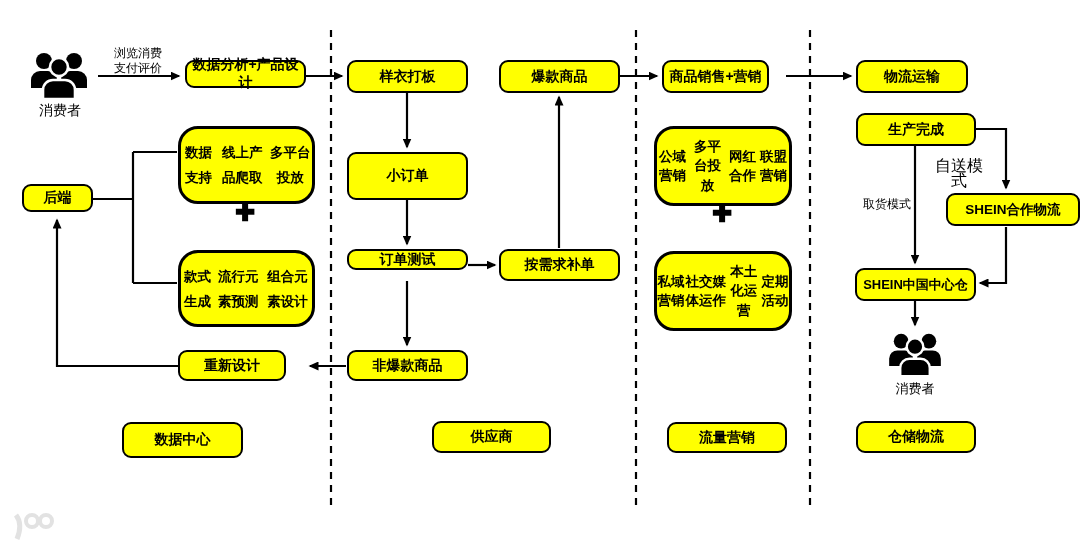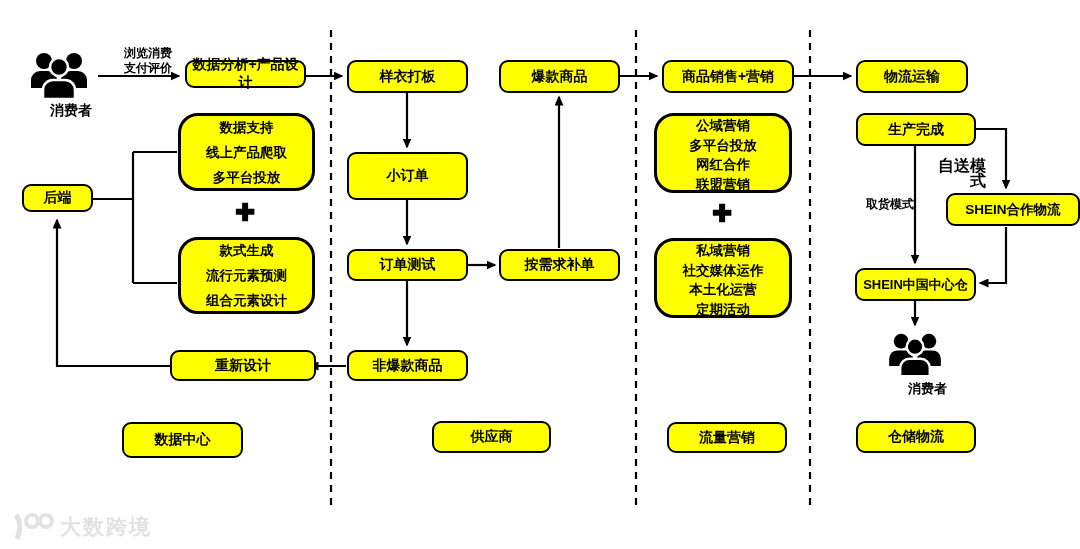--- a/index.html
+++ b/index.html
@@ -6,24 +6,24 @@
   .canvas{
     position:relative;width:1080px;height:549px;background:#ffffff;overflow:hidden;
     font-family:"Liberation Sans","DejaVu Sans",sans-serif;color:#000;
   }
   .wires{position:absolute;left:0;top:0;width:1080px;height:549px;z-index:1;}
   .node{
     position:absolute;z-index:2;background:#FFFF00;border:2.5px solid #000;
     border-radius:9px;display:flex;align-items:center;justify-content:center;
     font-weight:bold;font-size:14px;box-sizing:border-box;text-align:center;
   }
-  .node.big{border-radius:20px;flex-direction:column;font-size:13.5px;line-height:25px;border-width:3px;}
+  .node.big{border-radius:20px;flex-direction:row;font-size:13.5px;line-height:25px;border-width:3px;margin-top:13px;}
   .node.big4{line-height:19.5px;justify-content:space-between;}
   .label{
-    position:absolute;z-index:2;font-weight:bold;text-align:right;line-height:15px;
+    position:absolute;z-index:2;font-weight:normal;text-align:center;line-height:15px;
   }
   .plus{
     position:absolute;z-index:2;font-weight:bold;font-size:32px;
     -webkit-text-stroke:2.5px #000;text-align:center;line-height:20px;
   }
   .people{position:absolute;z-index:2;}
   .watermark{
     position:absolute;z-index:2;display:flex;align-items:center;gap:6px;
     color:#e2e2e2;font-weight:bold;font-size:21px;letter-spacing:2px;
   }
@@ -97,32 +97,32 @@
 
   <div class="plus" style="left:226px;top:201px;width:38px">+</div>
 
   <div class="node big" style="left:178px;top:237px;width:137px;height:77px">
     <div>款式生成</div>
     <div>流行元素预测</div>
     <div>组合元素设计</div>
   </div>
 
   <div class="node" style="left:22px;top:184px;width:71px;height:28px">后端</div>
-  <div class="node" style="left:170px;top:350px;width:146px;height:31px">重新设计</div>
+  <div class="node" style="left:178px;top:350px;width:108px;height:31px">重新设计</div>
   <div class="node" style="left:122px;top:422px;width:121px;height:36px">数据中心</div>
 
   <div class="node" style="left:347px;top:60px;width:121px;height:33px">样衣打板</div>
   <div class="node" style="left:347px;top:152px;width:121px;height:48px">小订单</div>
-  <div class="node" style="left:347px;top:249px;width:121px;height:32px">订单测试</div>
+  <div class="node" style="left:347px;top:249px;width:121px;height:21px">订单测试</div>
   <div class="node" style="left:499px;top:249px;width:121px;height:32px">按需求补单</div>
   <div class="node" style="left:499px;top:60px;width:121px;height:33px">爆款商品</div>
   <div class="node" style="left:347px;top:350px;width:121px;height:31px">非爆款商品</div>
   <div class="node" style="left:432px;top:421px;width:119px;height:32px">供应商</div>
 
-  <div class="node" style="left:662px;top:60px;width:132px;height:33px">商品销售+营销</div>
+  <div class="node" style="left:662px;top:60px;width:107px;height:33px">商品销售+营销</div>
 
   <div class="node big big4" style="left:654px;top:113px;width:138px;height:80px">
     <div>公域营销</div>
     <div>多平台投放</div>
     <div>网红合作</div>
     <div>联盟营销</div>
   </div>
 
   <div class="plus" style="left:703px;top:202px;width:38px">+</div>
 
@@ -157,16 +157,15 @@
   <div class="label" style="left:883px;top:381px;width:64px;font-size:13px">消费者</div>
 
   <div class="node" style="left:856px;top:421px;width:120px;height:32px">仓储物流</div>
 
   <div class="watermark" style="left:8px;top:512px">
     <svg width="46" height="30" viewBox="0 0 46 30" fill="none" stroke="#e2e2e2">
       <path d="M8,3 q7,9 1,24" stroke-width="5"></path>
       <circle cx="24" cy="9" r="6" stroke-width="4"></circle>
       <circle cx="38" cy="9" r="6" stroke-width="4"></circle>
     </svg>
-    <span>大数跨境</span>
   </div>
 
 </div>
 
 </body></html>

